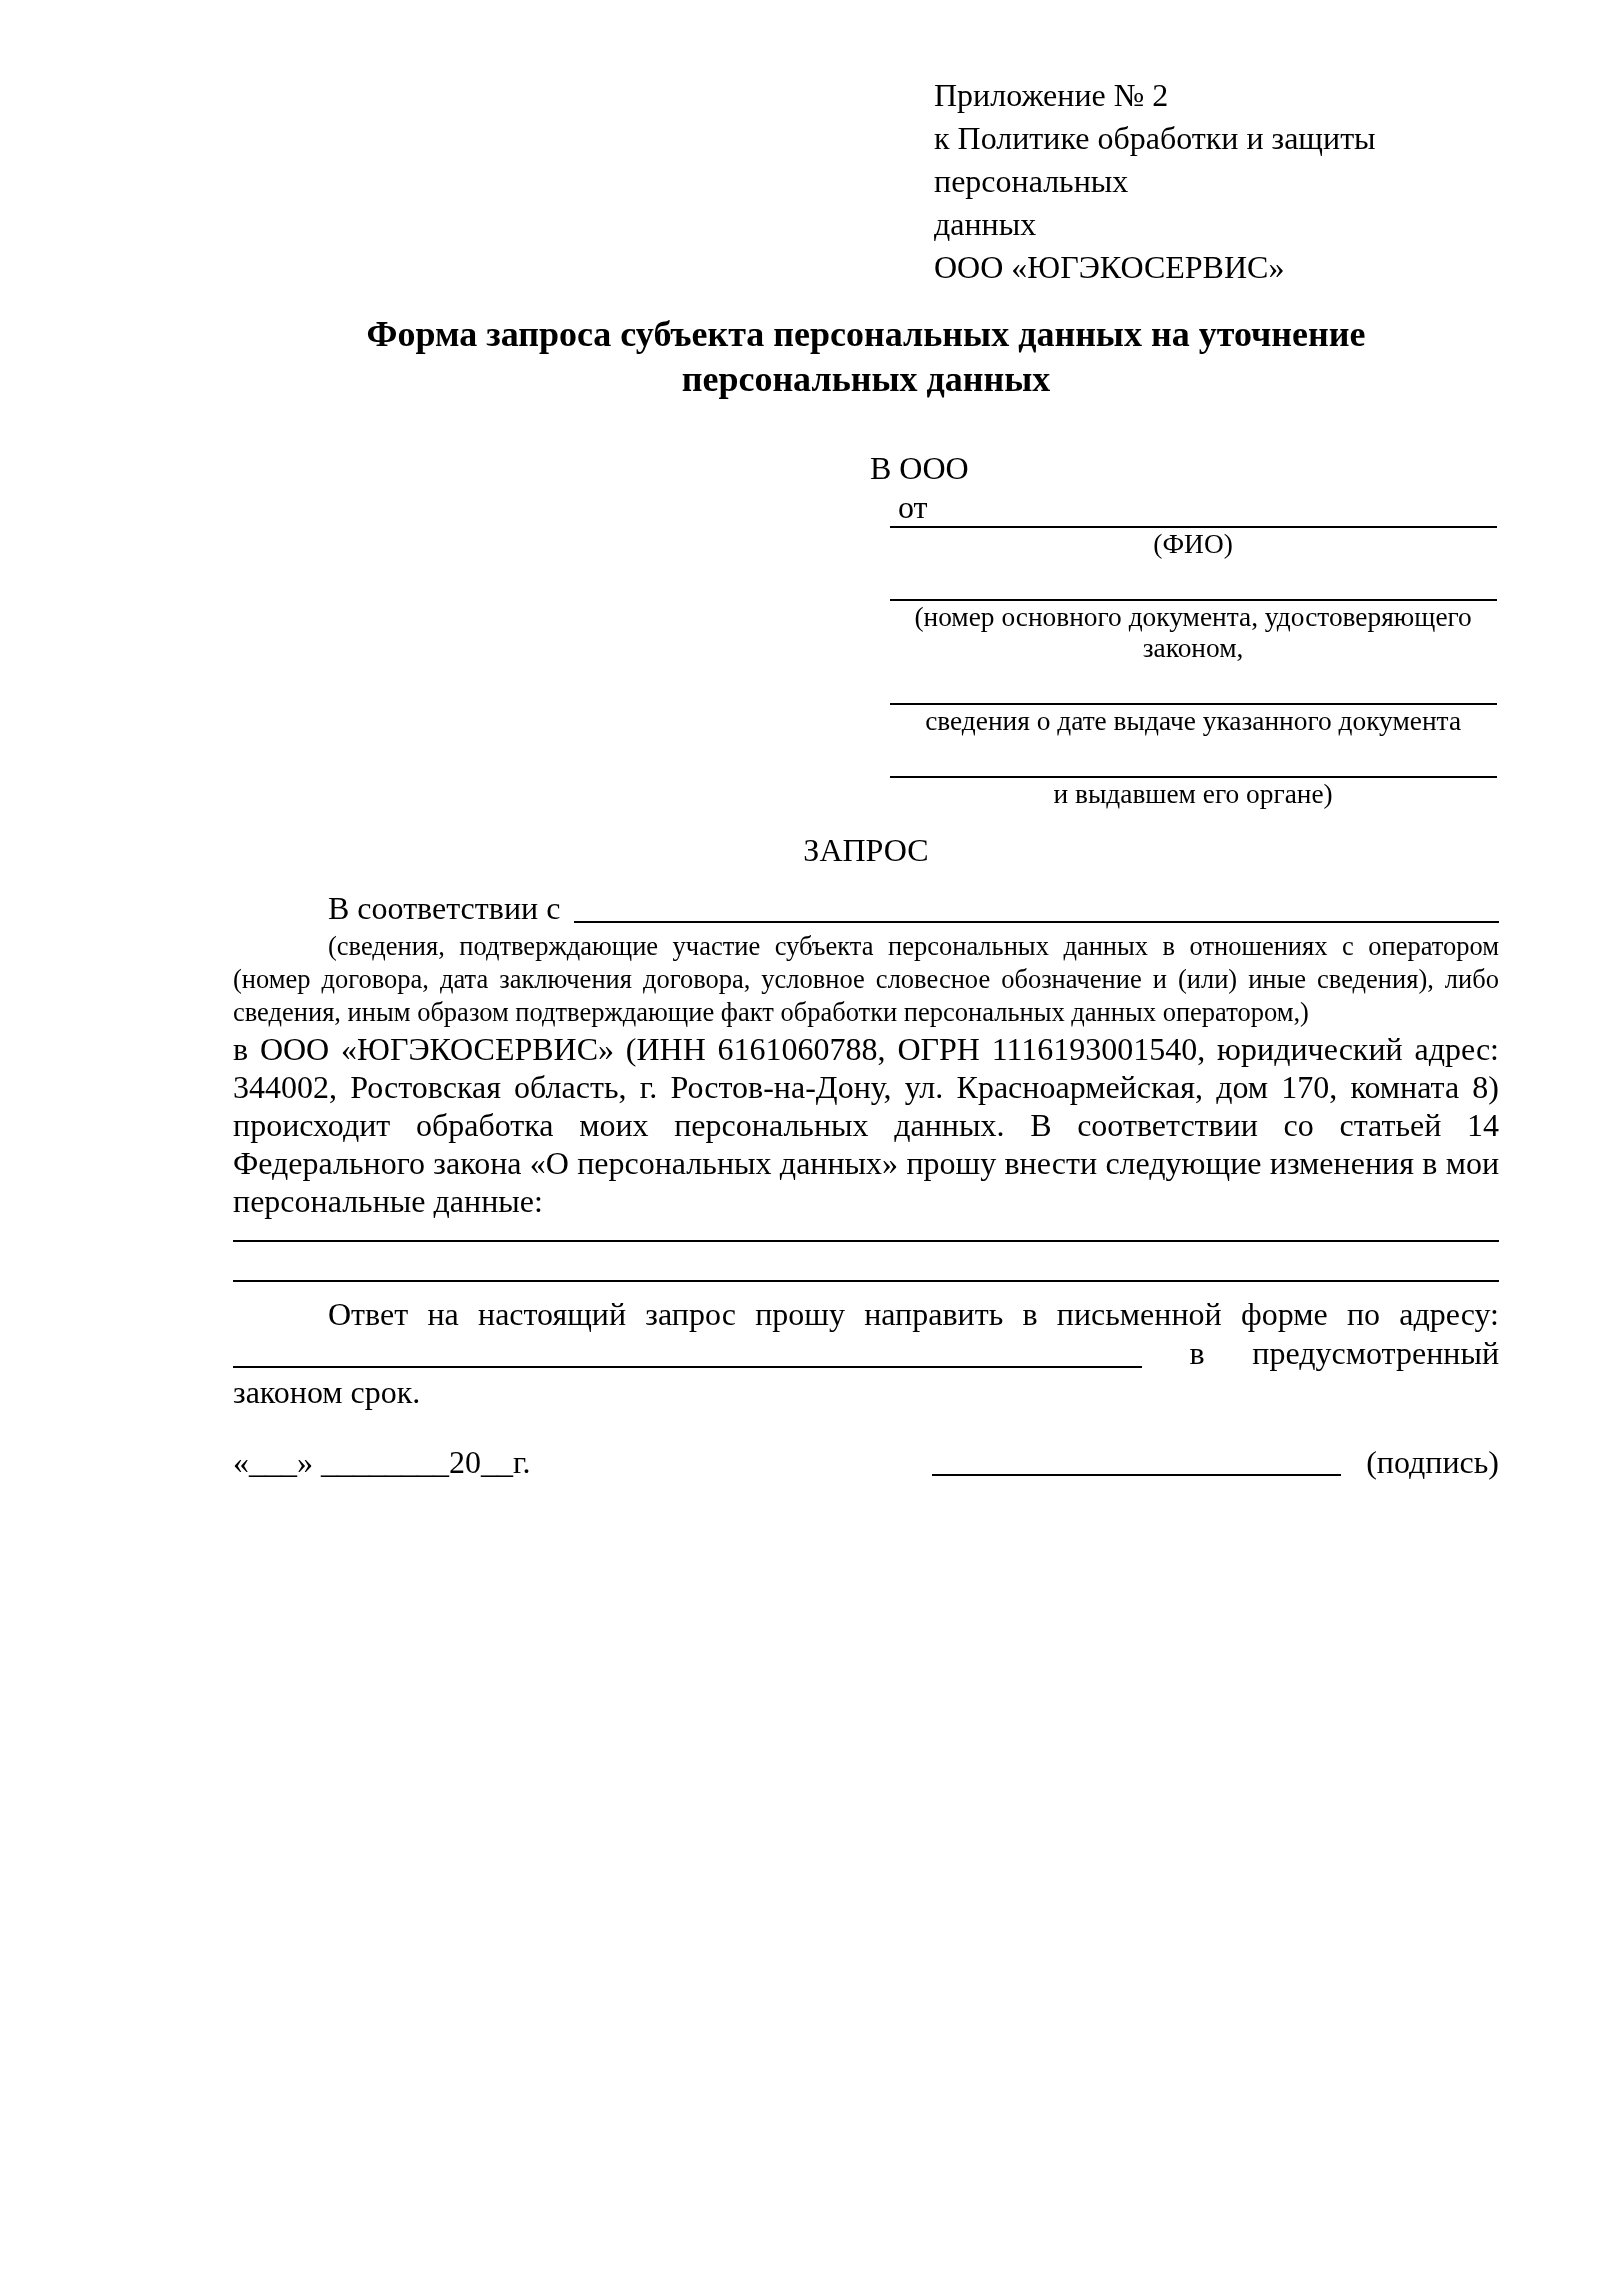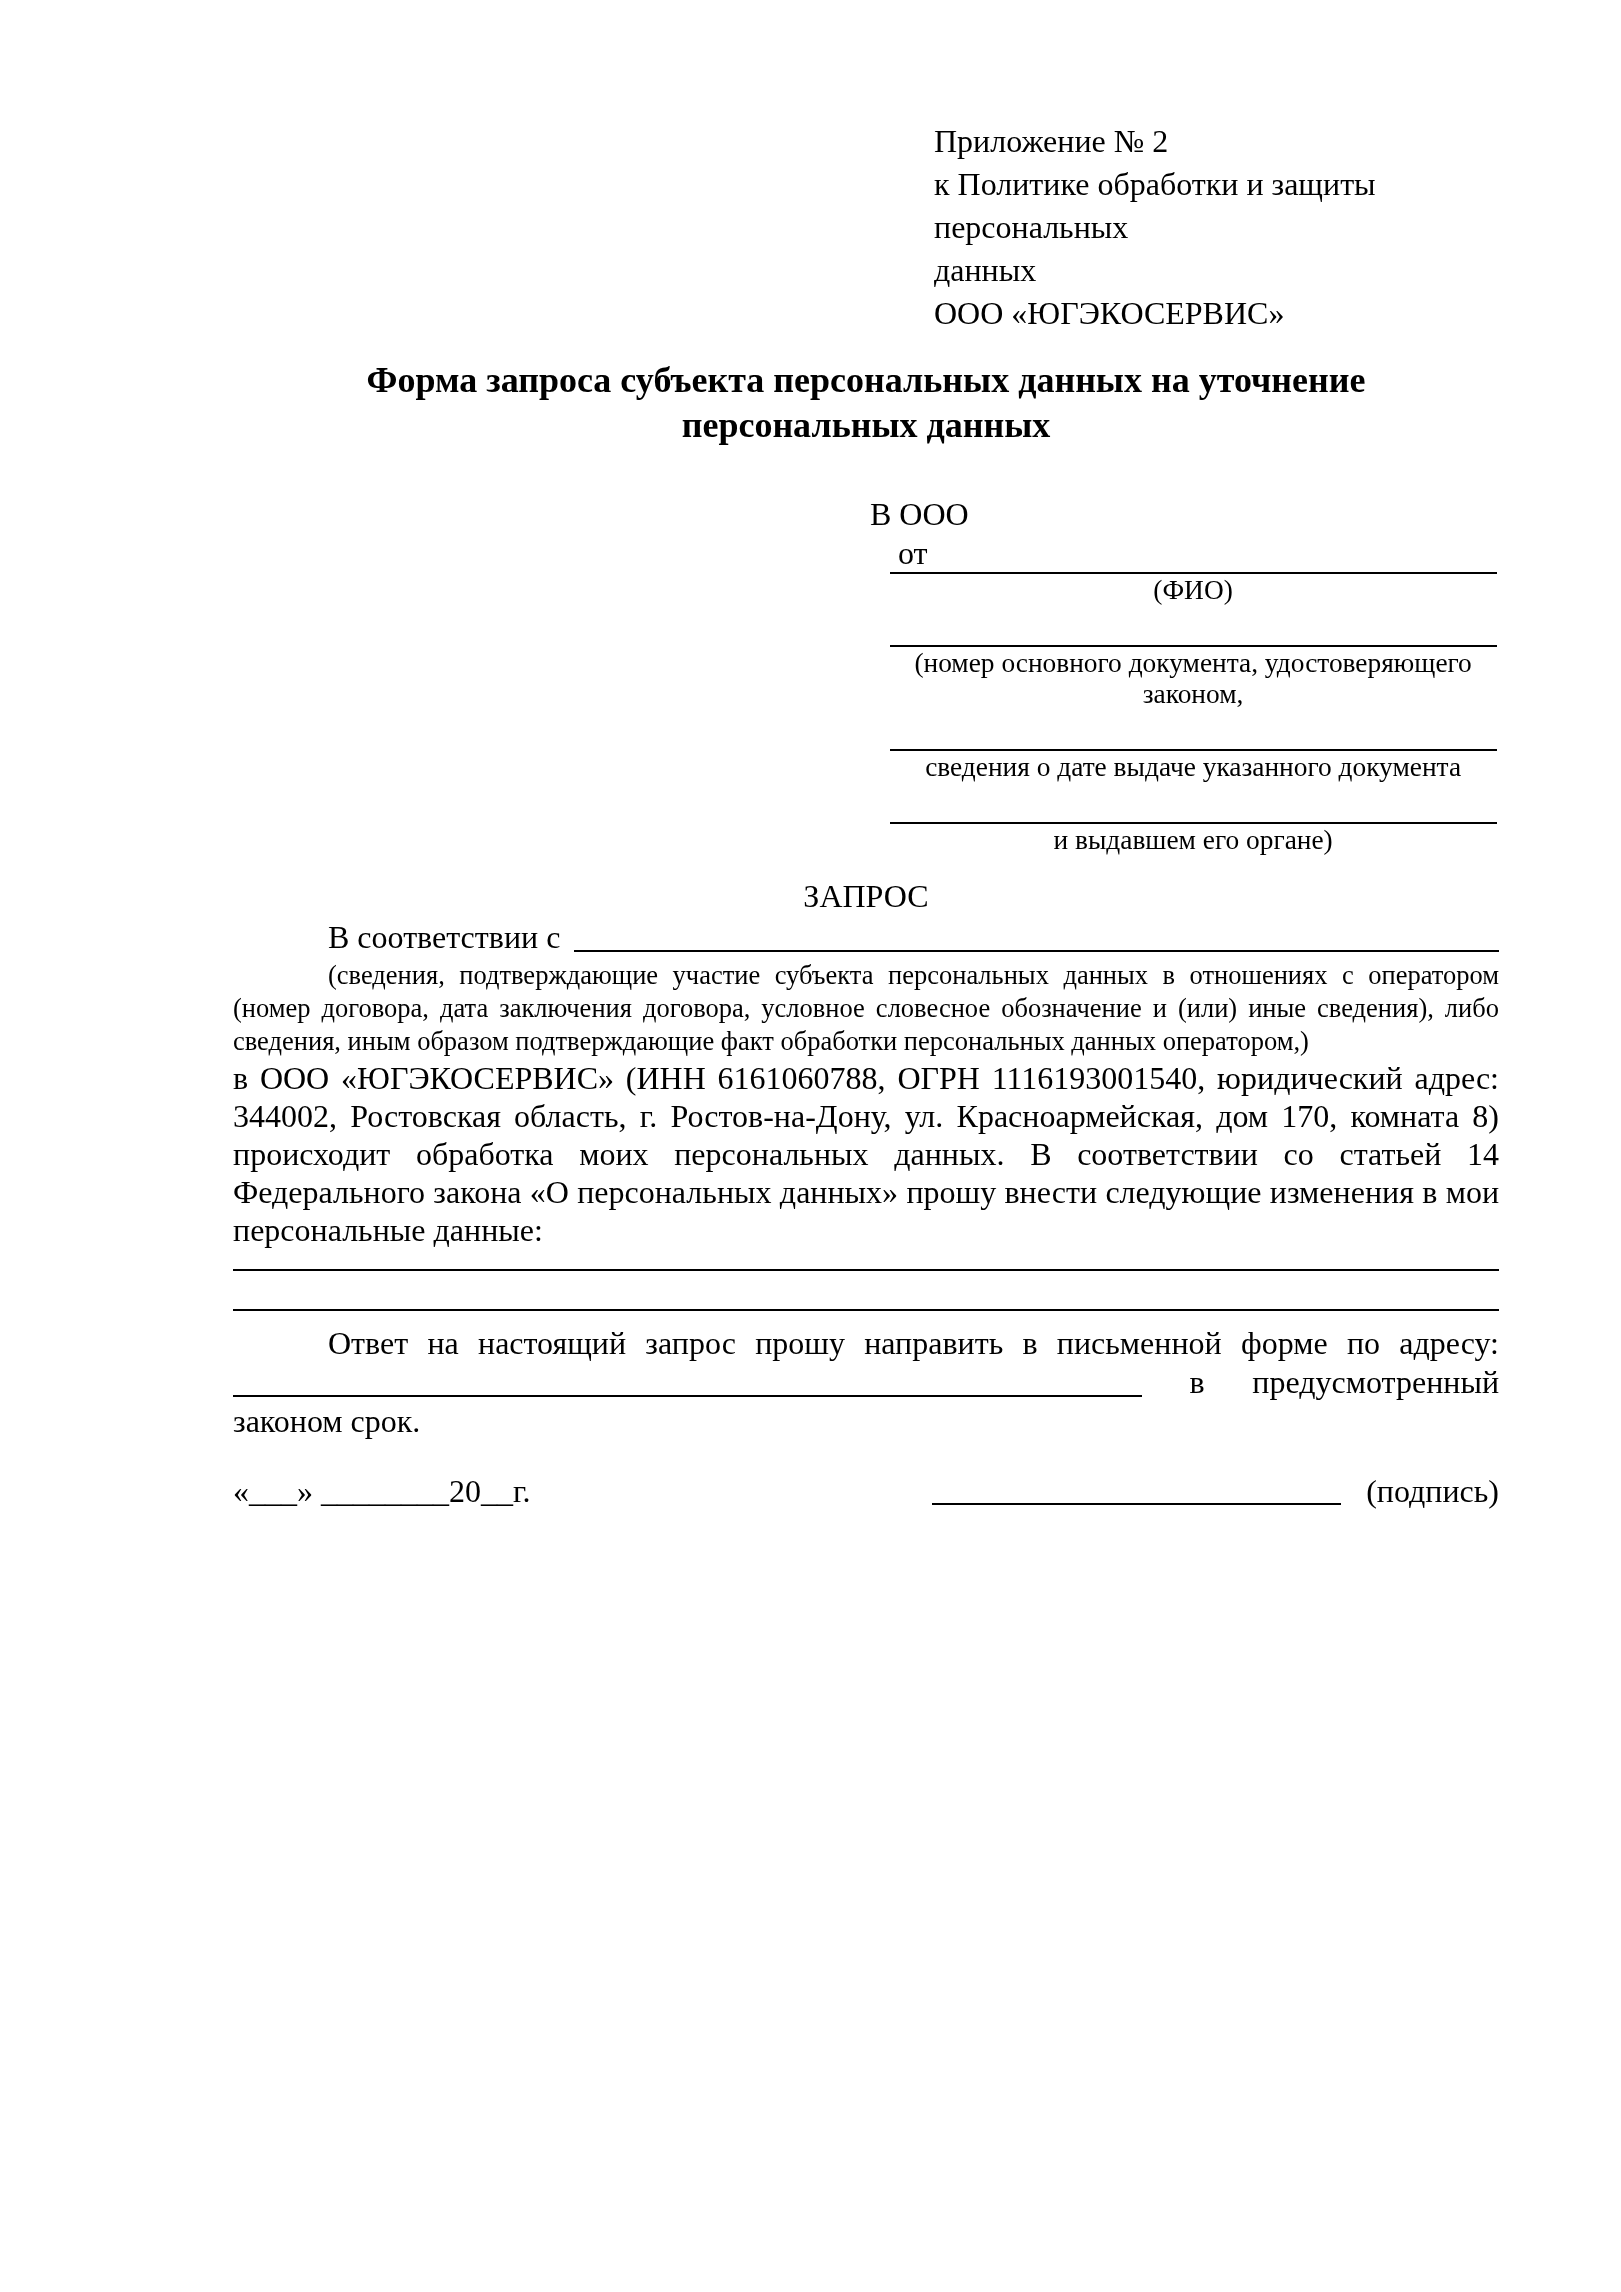--- a/index.html
+++ b/index.html
@@ -12,21 +12,21 @@
     position: relative;
     width: 1621px;
     height: 2293px;
     margin: 0 auto;
     background: #ffffff;
     color: #000000;
     font-family: "Liberation Serif", "DejaVu Serif", serif;
     font-size: 32px;
     line-height: 39px;
     box-sizing: border-box;
-    padding: 120px 122px 78px 233px;
+    padding: 74px 122px 78px 233px;
     overflow: hidden;
   }
 
   
   .header-block {
     margin-left: 701px;
     line-height: 43px;
   }
 
   
@@ -63,21 +63,21 @@
 
   
   .req-heading {
     text-align: center;
     margin-top: 21.6px;
     line-height: 39px;
   }
   .accordance {
     display: flex;
     align-items: flex-end;
-    margin-top: 2px;
+    margin-top: 19px;
     line-height: 39px;
   }
   .accordance .prefix {
     margin-left: 95px;
     padding-right: 13.7px;
     white-space: nowrap;
   }
   .accordance .uline {
     flex: 1;
     border-bottom: 2.9px solid #000000;

